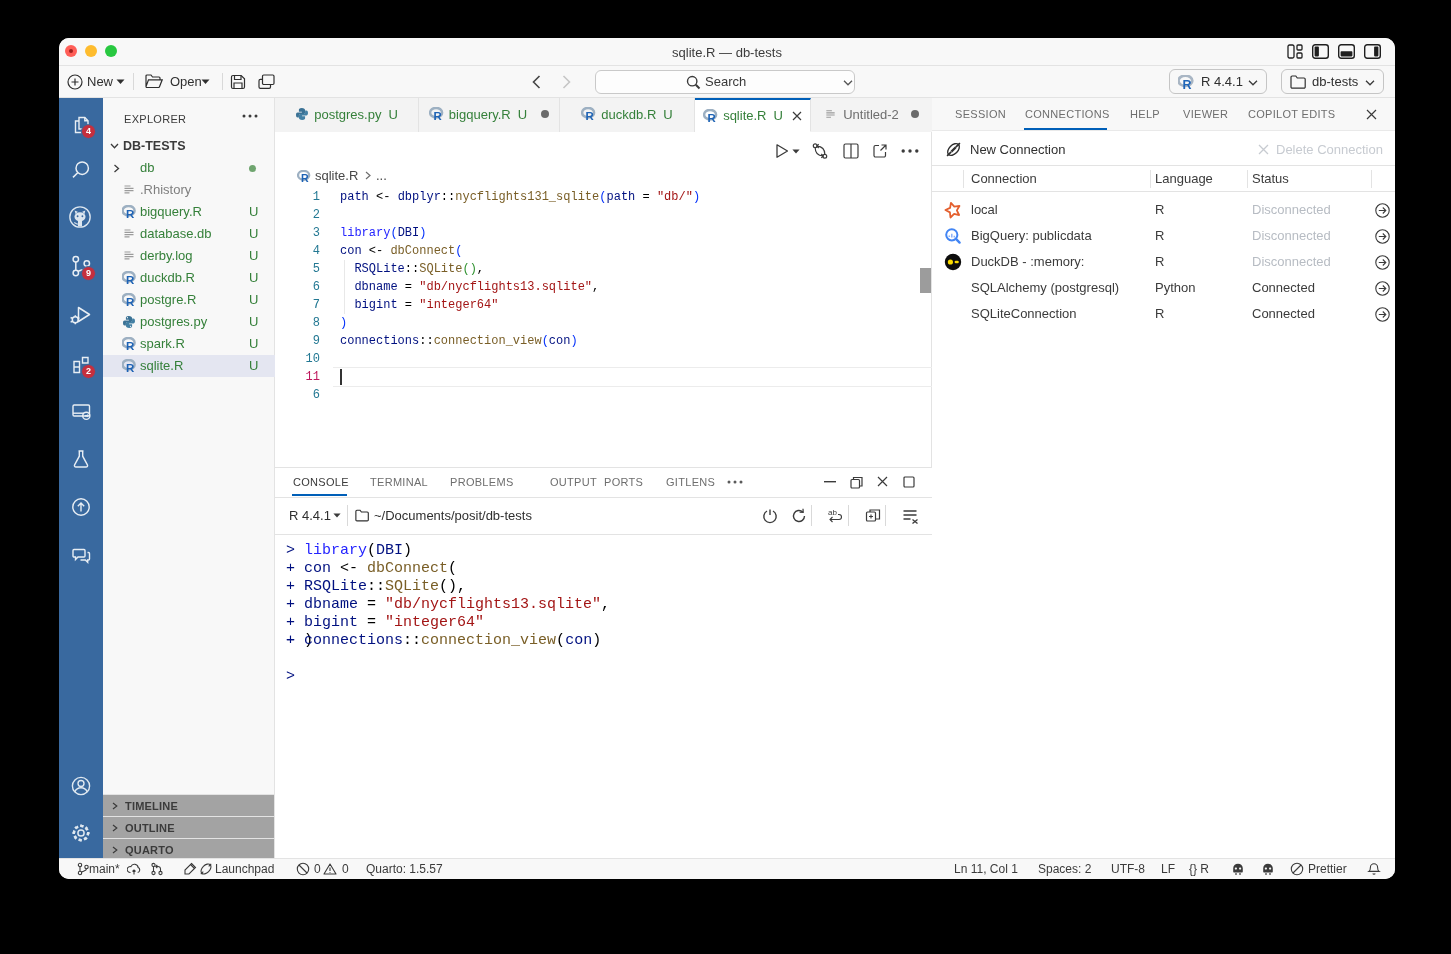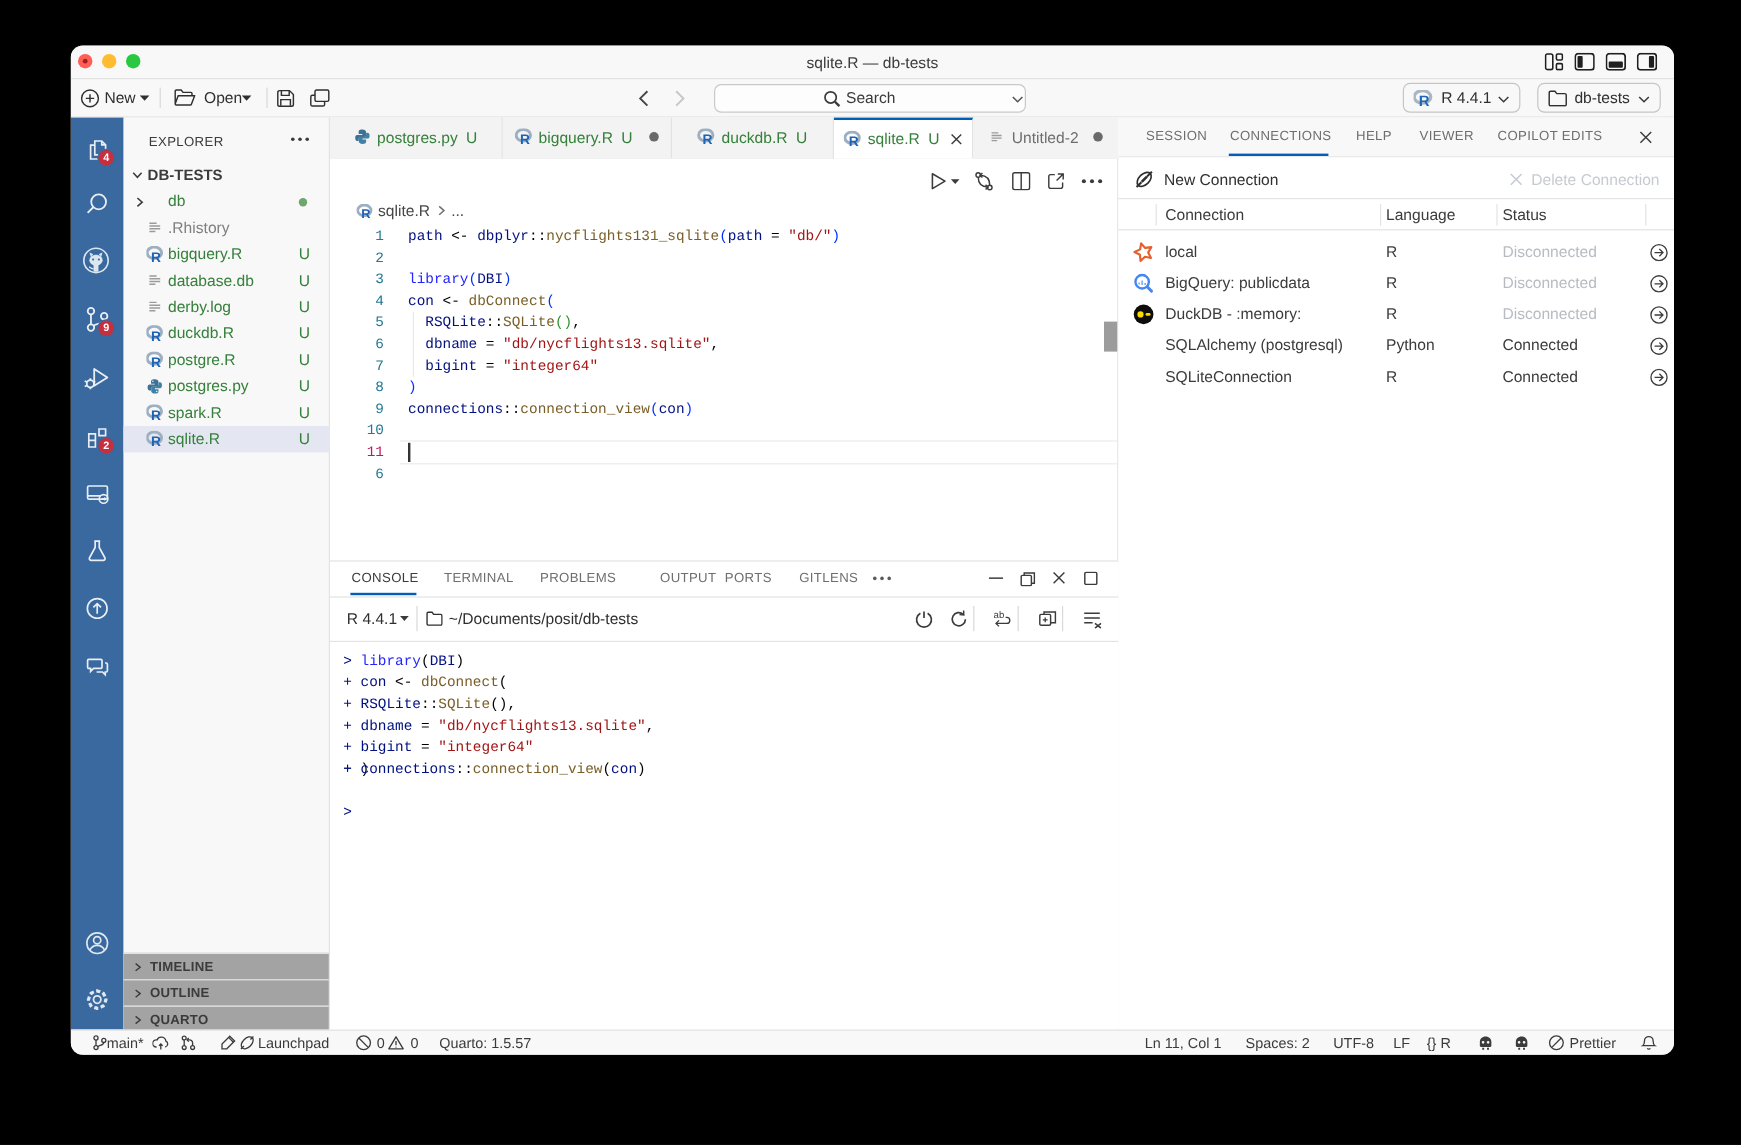--- a/index.html
+++ b/index.html
@@ -31,21 +31,21 @@
   .tabstrip { position:absolute; left:0; top:0; width:657px; height:34px; background:#f3f3f3; border-bottom:1px solid #e3e3e3; }
   .tab { position:absolute; top:0; height:34px; border-right:1px solid #e3e3e3; font-size:13px; background:#f3f3f3; }
   .tabactive { background:#fff; border-top:2px solid #005fb8; border-bottom:1px solid #fff; }
   .tabin { display:flex; align-items:center; justify-content:center; height:32px; white-space:nowrap; }
   .cl { position:absolute; left:65px; height:18px; line-height:18px; white-space:pre; font-family:"Liberation Mono", monospace; font-size:12px; color:#000; }
   .lnum { position:absolute; left:0; width:45px; height:18px; line-height:18px; text-align:right; color:#237893; font-family:"Liberation Mono", monospace; font-size:12px; }
   .nv { color:#001080; } .br { color:#795e26; } .bl { color:#0431fa; } .rd { color:#a31515; } .lb { color:#2424ff; } .gr { color:#319331; }
   .panel { position:absolute; left:0; top:369px; width:657px; height:391px; background:#fff; border-top:1px solid #e3e3e3; }
   .ptab { position:absolute; top:0; height:28px; line-height:28px; font-size:11px; color:#6e6e6e; letter-spacing:0.3px; }
   .pact { color:#3b3b3b; }
-  .pline { position:absolute; left:11px; height:18px; line-height:18px; white-space:pre; font-family:"Liberation Mono", monospace; font-size:12px; color:#000; }
+  .pline { position:absolute; left:11px; height:18px; line-height:18px; white-space:pre; font-family:"Liberation Mono", monospace; font-size:15px; color:#000; }
   .picon { position:absolute; width:16px; height:16px; }
   .rightpanel { position:absolute; left:873px; top:0; width:463px; height:760px; background:#fff; }
   .rtab { position:absolute; top:0; height:33px; line-height:33px; font-size:11px; color:#6e6e6e; letter-spacing:0.3px; }
   .conrow { position:absolute; left:0; width:463px; height:26px; font-size:13px; color:#3b3b3b; }
   .ccol1 { position:absolute; left:39px; top:0; height:26px; line-height:26px; }
   .ccol2 { position:absolute; left:223px; top:0; height:26px; line-height:26px; }
   .ccol3 { position:absolute; left:320px; top:0; height:26px; line-height:26px; }
   .dis { color:#b7bcc3; }
   .cicon { position:absolute; left:12px; top:4px; width:18px; height:18px; }
   .statusbar { position:absolute; left:0; top:820px; width:1336px; height:21px; background:#f8f8f8; border-top:1px solid #e3e3e3; font-size:12px; color:#3b3b3b; }

